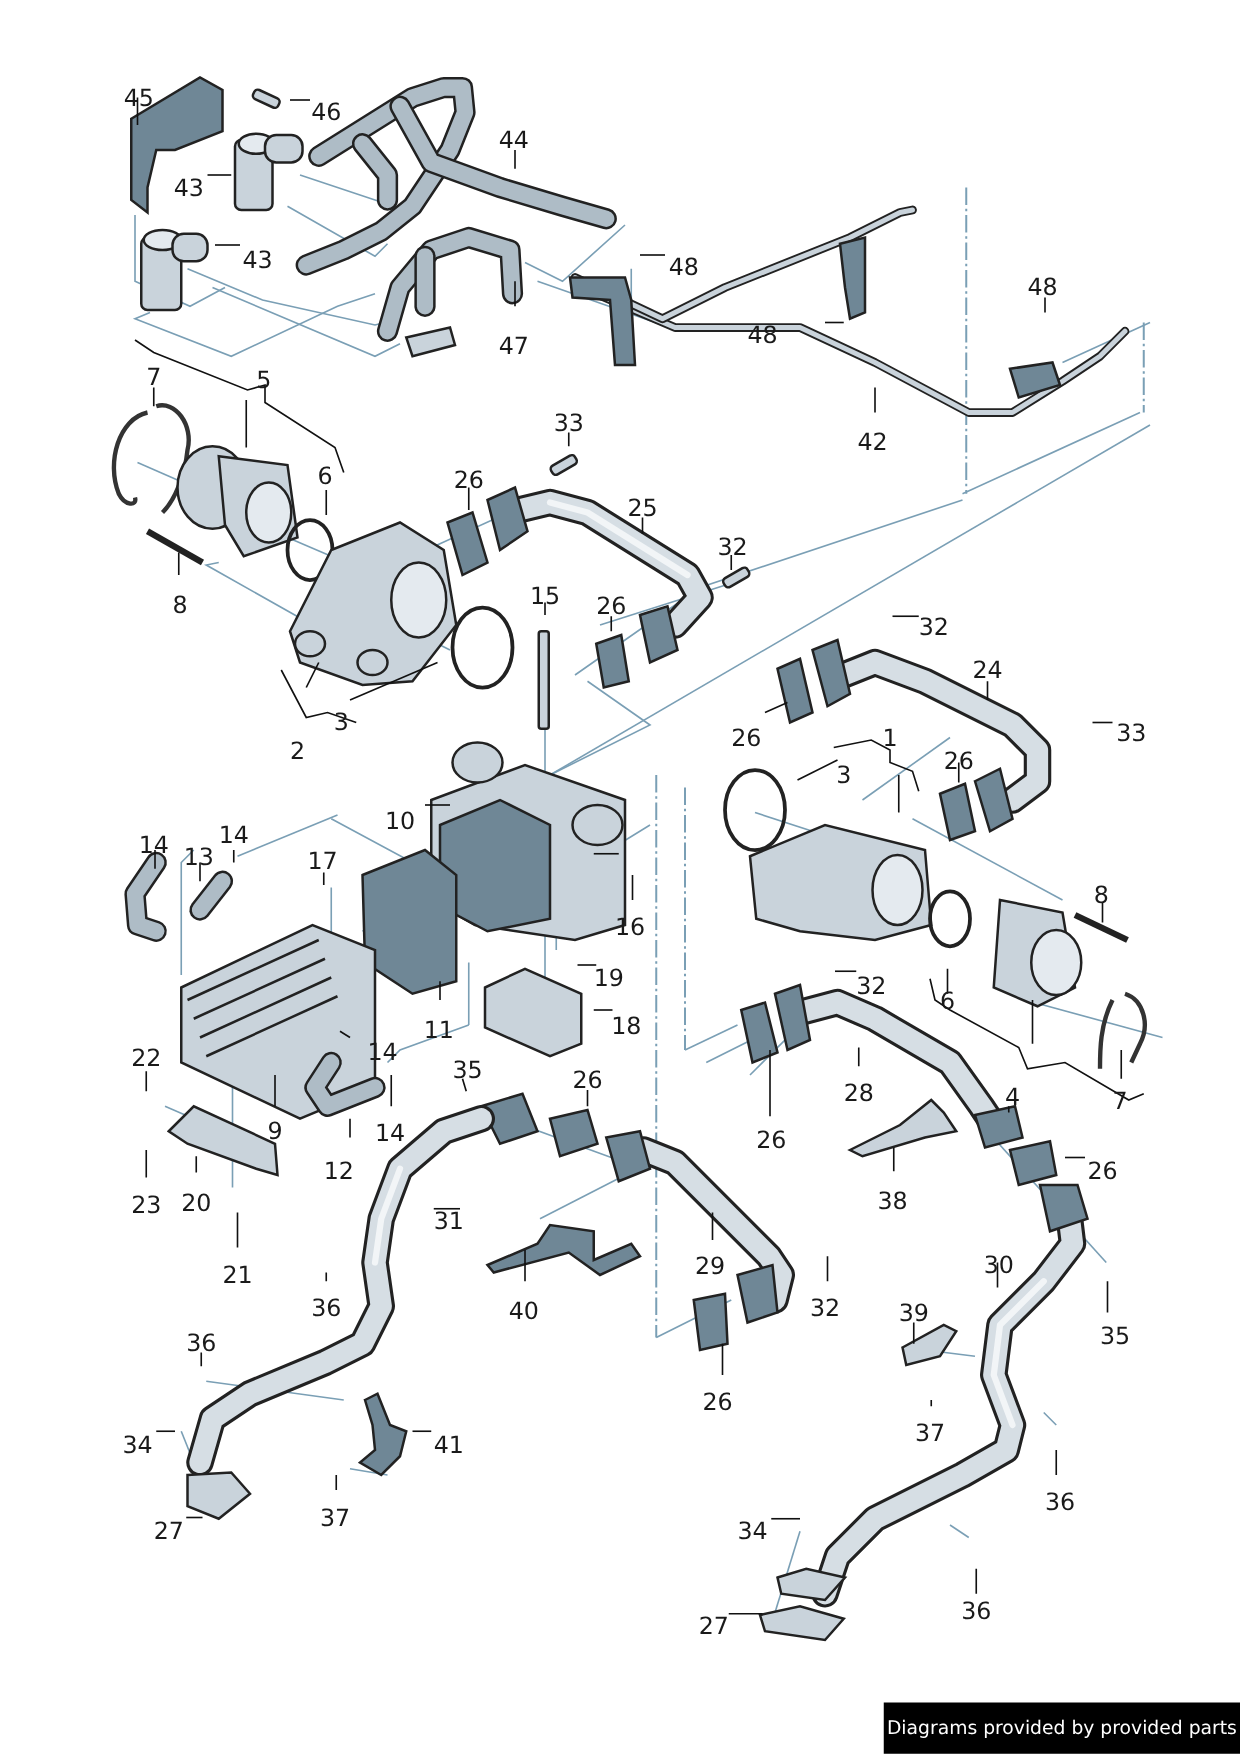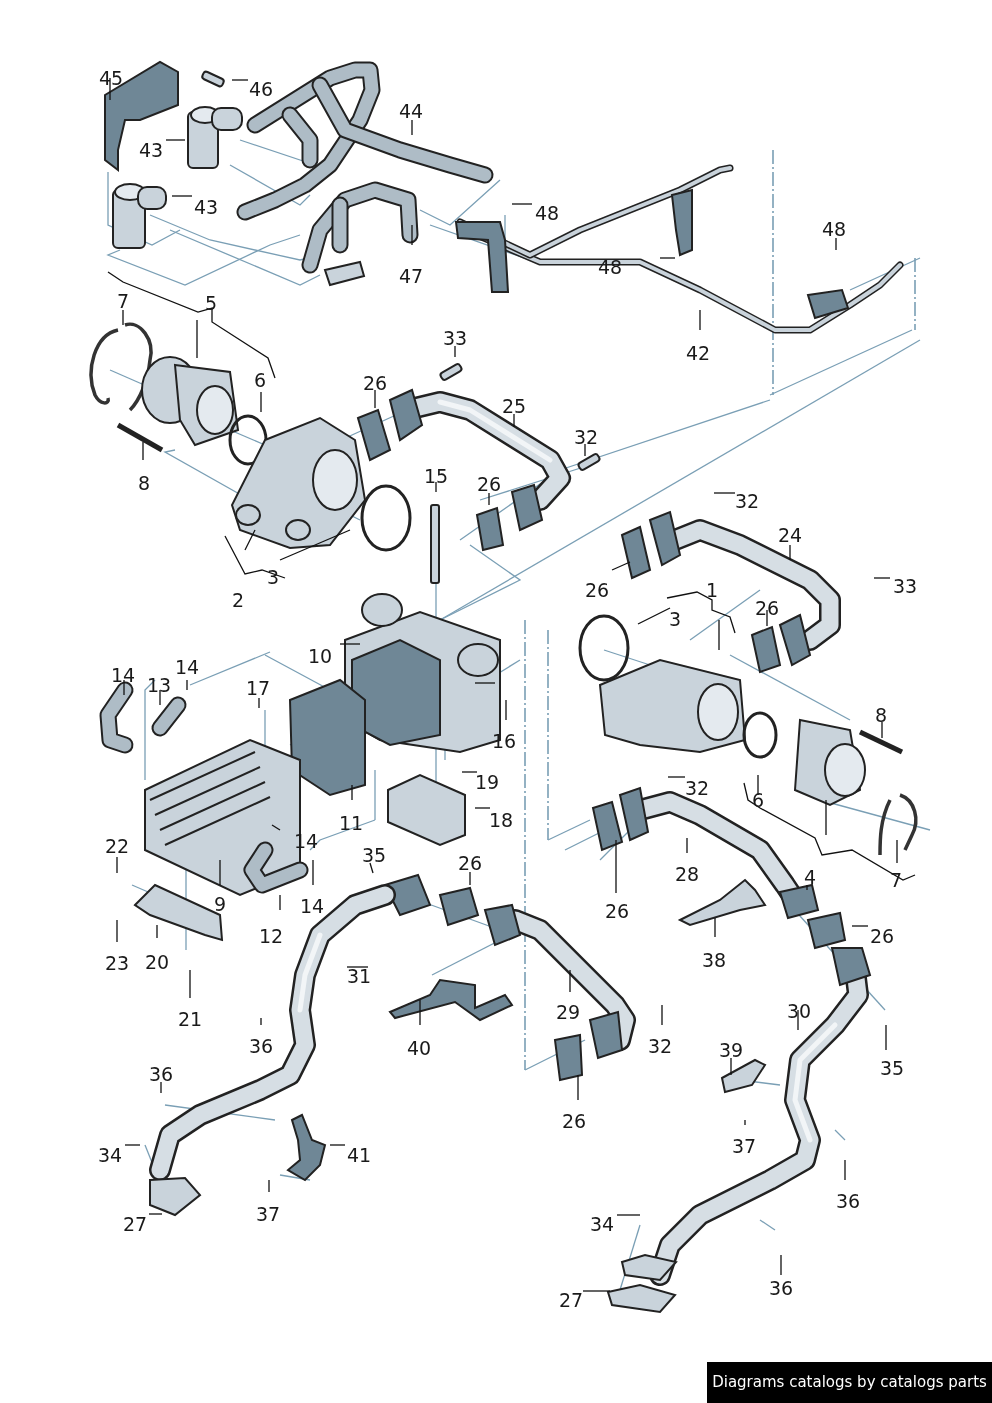--- a/index.html
+++ b/index.html
@@ -396,14 +396,14 @@
     <text class="lbl" x="836" y="1208">36</text>
     <text class="lbl" x="256" y="1221">37</text>
     <text class="lbl" x="123" y="1231">27</text>
     <text class="lbl" x="590" y="1231">34</text>
     <text class="lbl" x="769" y="1295">36</text>
     <text class="lbl" x="559" y="1307">27</text>
   </g>
 </svg>
 
 <div id="footer">
-  <span>Diagrams catalogs by catalogs parts</span>
+  <span>Diagrams provided by provided parts</span>
 </div>
 
 </body></html>

